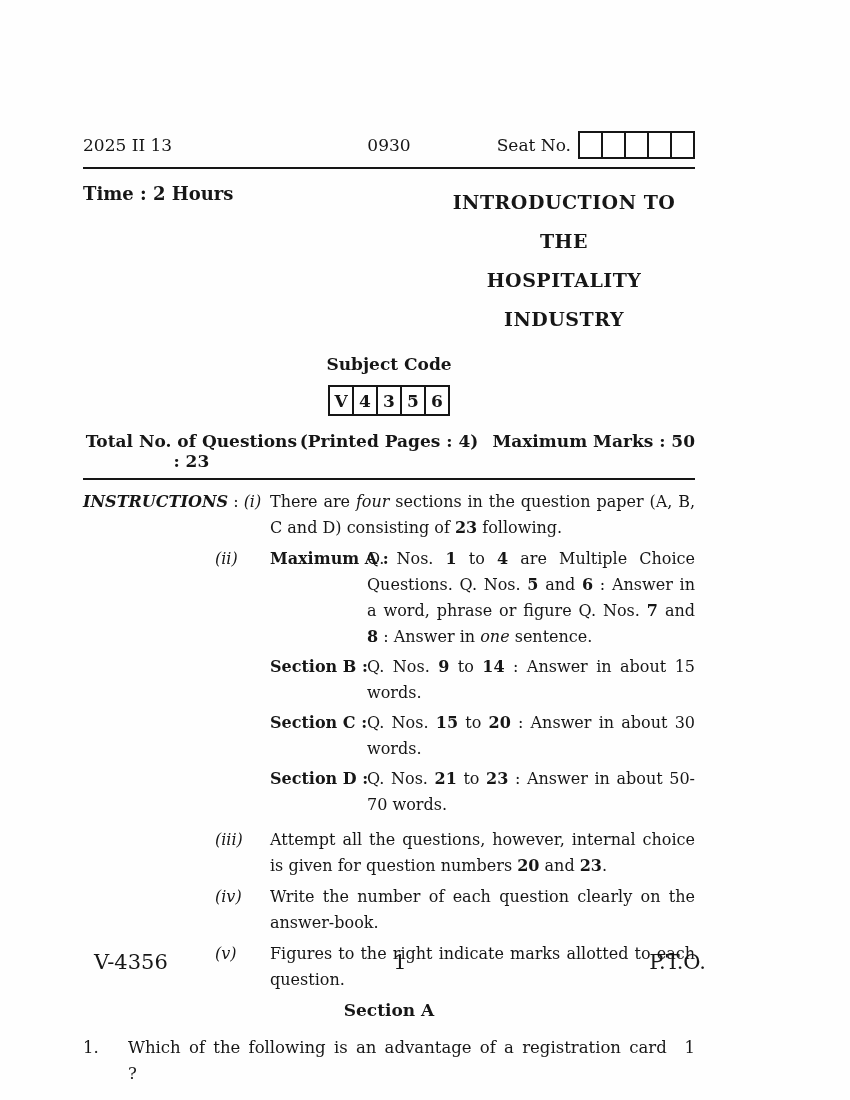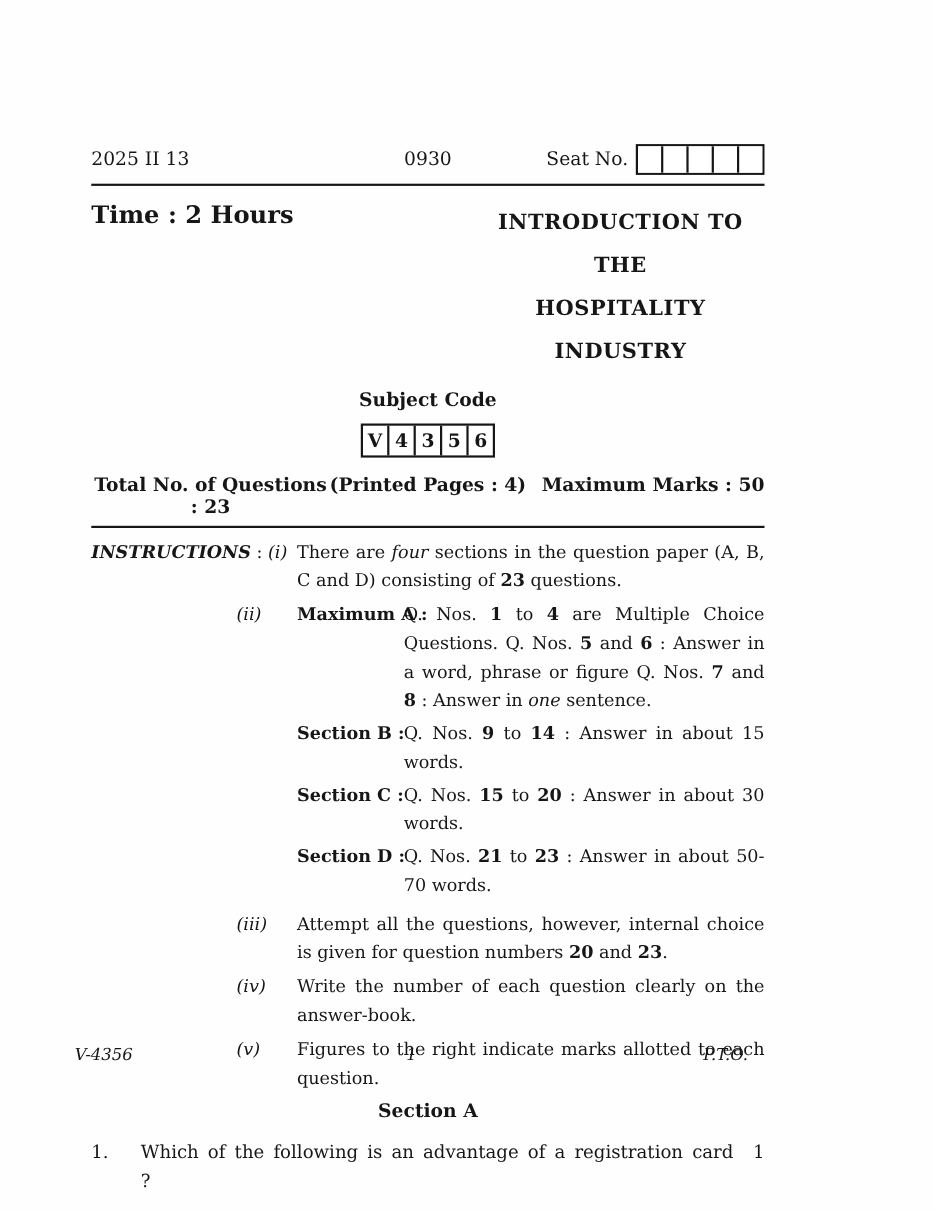--- a/index.html
+++ b/index.html
@@ -18,21 +18,21 @@
   .time-code { position:absolute; left:50%; transform:translateX(-50%); }
   .seat-group { margin-left:auto; display:flex; align-items:center; gap:7px; }
   .seat-boxes { display:flex; border:2px solid #161616; height:24px; }
   .seat-cell { width:21px; height:24px; border-left:2px solid #161616; background:#fff; }
   .seat-cell:first-child { border-left:none; }
 
   .rule { border:none; border-top:2px solid #161616; margin:7px 0 0 0; }
 
   
   .time-title-row { display:flex; margin-top:14px; }
-  .time-label { font-size:22px; font-weight:bold; }
+  .time-label { font-size:18px; font-weight:bold; }
   .main-title { margin-left:auto; width:262px; text-align:center; font-weight:bold; font-size:19px; line-height:39px; letter-spacing:0.5px; }
 
   
   .subject-code-wrap { text-align:center; margin-top:15px; }
   .subject-code-label { font-weight:bold; font-size:17px; }
   .code-boxes { display:inline-flex; border:2px solid #161616; margin-top:11px; background:#fff; }
   .code-cell { width:22px; height:27px; border-left:2px solid #161616; display:flex; align-items:center; justify-content:center; font-weight:bold; font-size:17px; }
   .code-cell:first-child { border-left:none; }
 
   
@@ -57,21 +57,21 @@
   .section-heading { text-align:center; font-weight:bold; font-size:17px; margin-top:7px; }
   .question-row { display:flex; margin-top:15px; font-size:16.5px; line-height:26px; }
   .q-num { width:45px; flex:none; }
   .q-text { flex:1; word-spacing:3px; }
   .q-marks { width:22px; flex:none; text-align:right; }
   .option-row { display:flex; padding-left:55px; margin-top:9px; font-size:16.5px; line-height:26px; }
   .bullet { width:39px; flex:none; font-size:15px; }
   .option-text { flex:1; }
 
   
-  .footer-row { position:absolute; left:68px; top:950px; width:612px; display:grid; grid-template-columns:1fr auto 1fr; font-size:15px;font-style:italic; }
+  .footer-row { position:absolute; left:94px; top:950px; width:612px; display:grid; grid-template-columns:1fr auto 1fr; font-size:21px; }
   .footer-center { text-align:center; }
   .footer-right { text-align:right; }
 </style>
 </head>
 <body>
 
 <div class="page">
   <div class="content">
 
     <div class="header-row">
@@ -112,21 +112,21 @@
     <div class="meta-row">
       <span class="meta-left">Total No. of Questions : 23</span>
       <span class="meta-center">(Printed Pages : 4)</span>
       <span class="meta-right">Maximum Marks : 50</span>
     </div>
     <hr class="rule">
 
     <div class="instructions">
         <div class="instr-row">
           <div class="instr-label-col"><span class="instr-head">INSTRUCTIONS</span><span> : </span><span class="marker">(i)</span></div>
-          <div class="instr-text"><span>There are </span><span style="font-style: italic;">four</span><span> sections in the question paper (A, B, C and D) consisting of </span><span style="font-weight: bold;">23</span><span> questions.</span></div>
+          <div class="instr-text"><span>There are </span><span style="font-style: italic;">four</span><span> sections in the question paper (A, B, C and D) consisting of </span><span style="font-weight: bold;">23</span><span> following.</span></div>
         </div>
         <div class="instr-row">
           <div class="instr-label-col"><span class="marker marker-indent">(ii)</span></div>
           <div class="instr-text">
             <div class="section-row">
               <span class="section-label">Maximum A :</span>
               <span class="section-text"><span>Q. Nos. </span><span style="font-weight: bold;">1</span><span> to </span><span style="font-weight: bold;">4</span><span> are Multiple Choice Questions. Q. Nos. </span><span style="font-weight: bold;">5</span><span> and </span><span style="font-weight: bold;">6</span><span> : Answer in a word, phrase or figure Q. Nos. </span><span style="font-weight: bold;">7</span><span> and </span><span style="font-weight: bold;">8</span><span> : Answer in </span><span style="font-style: italic;">one</span><span> sentence.</span></span>
             </div>
             <div class="section-row">
               <span class="section-label">Section B :</span>

